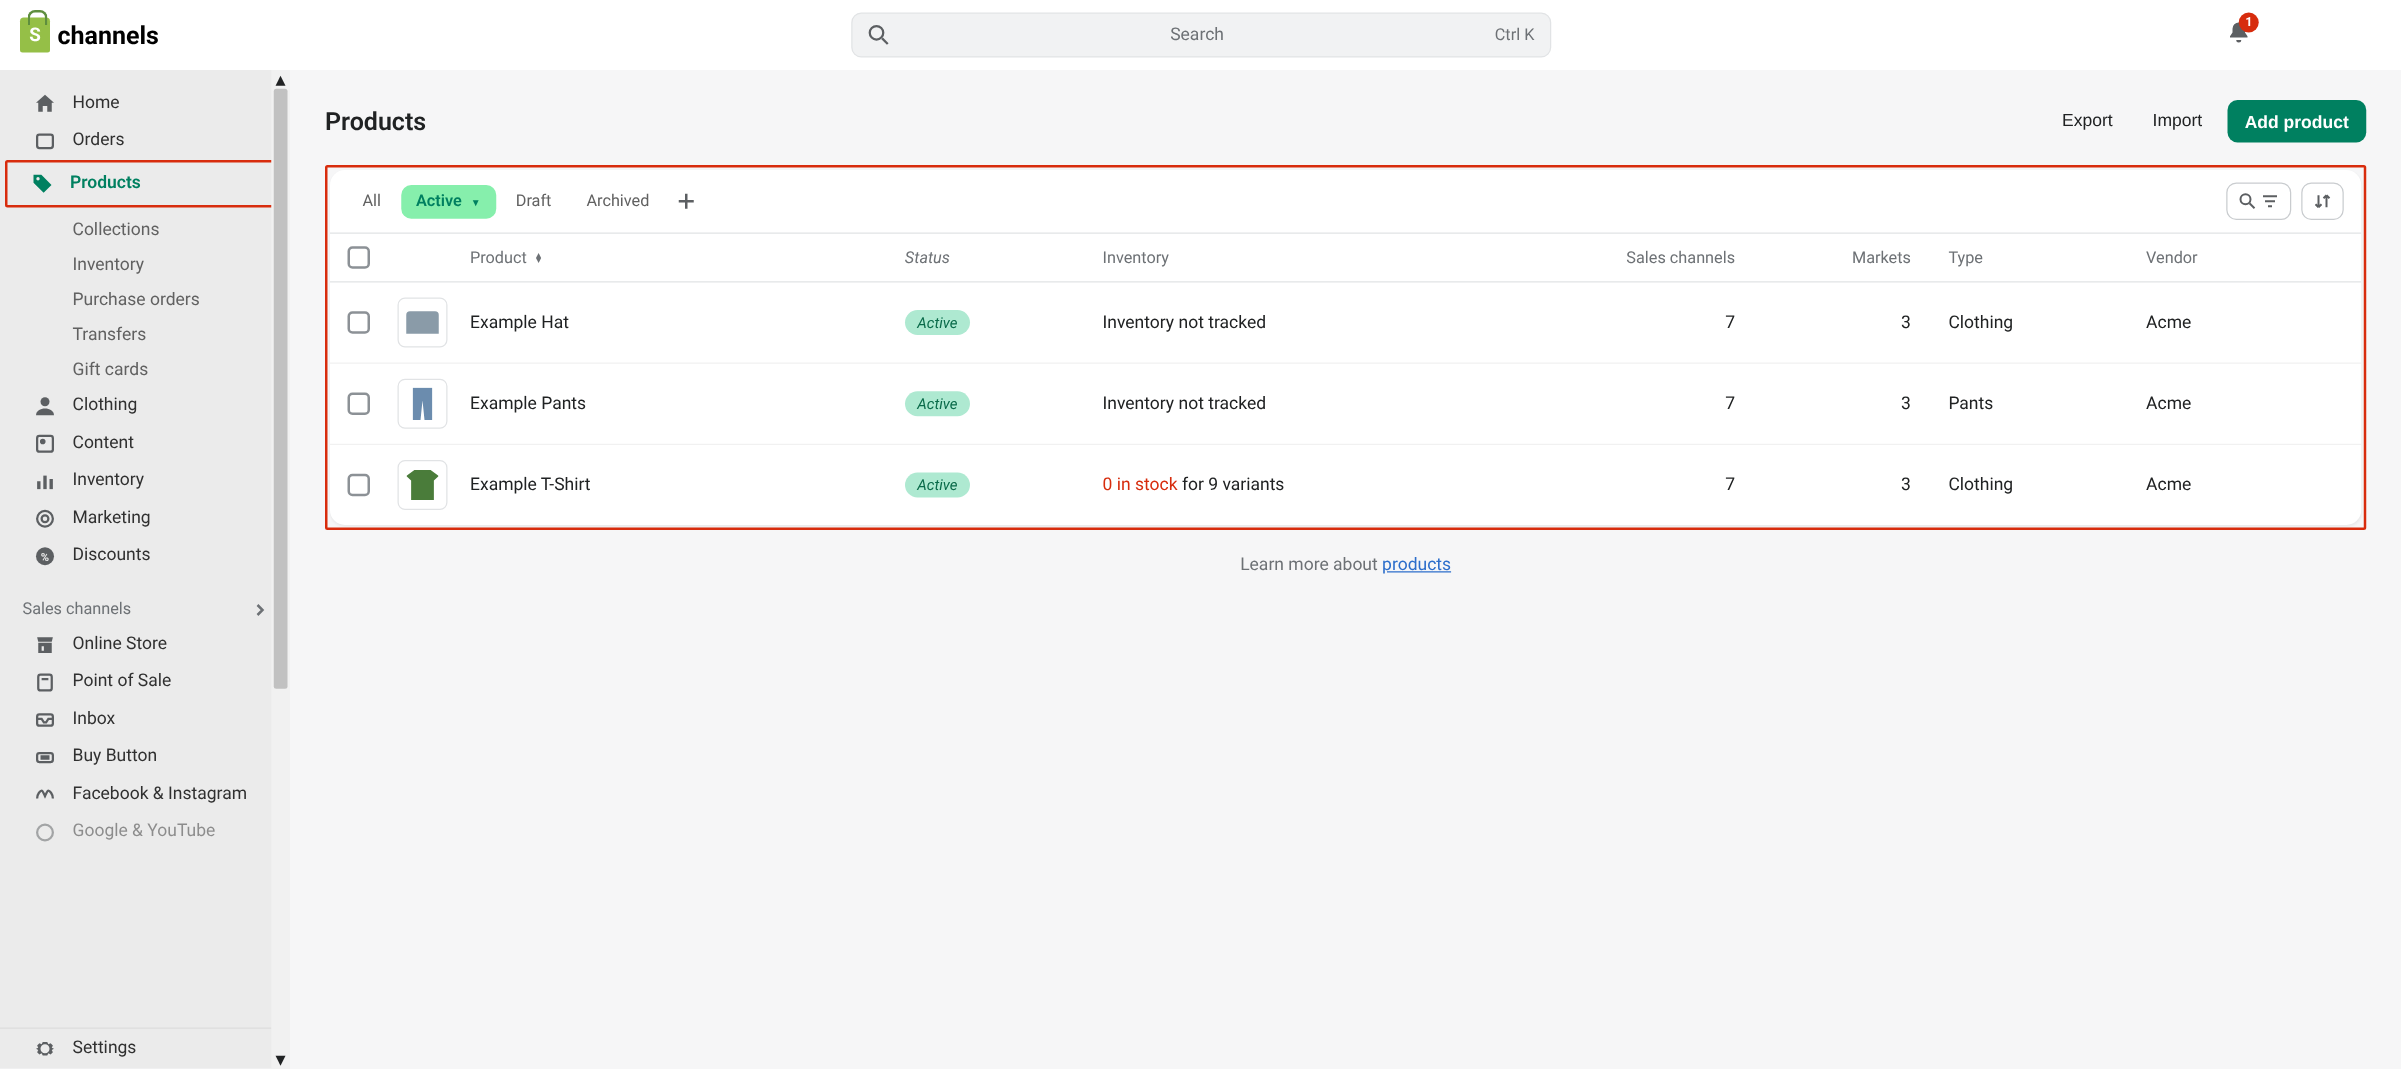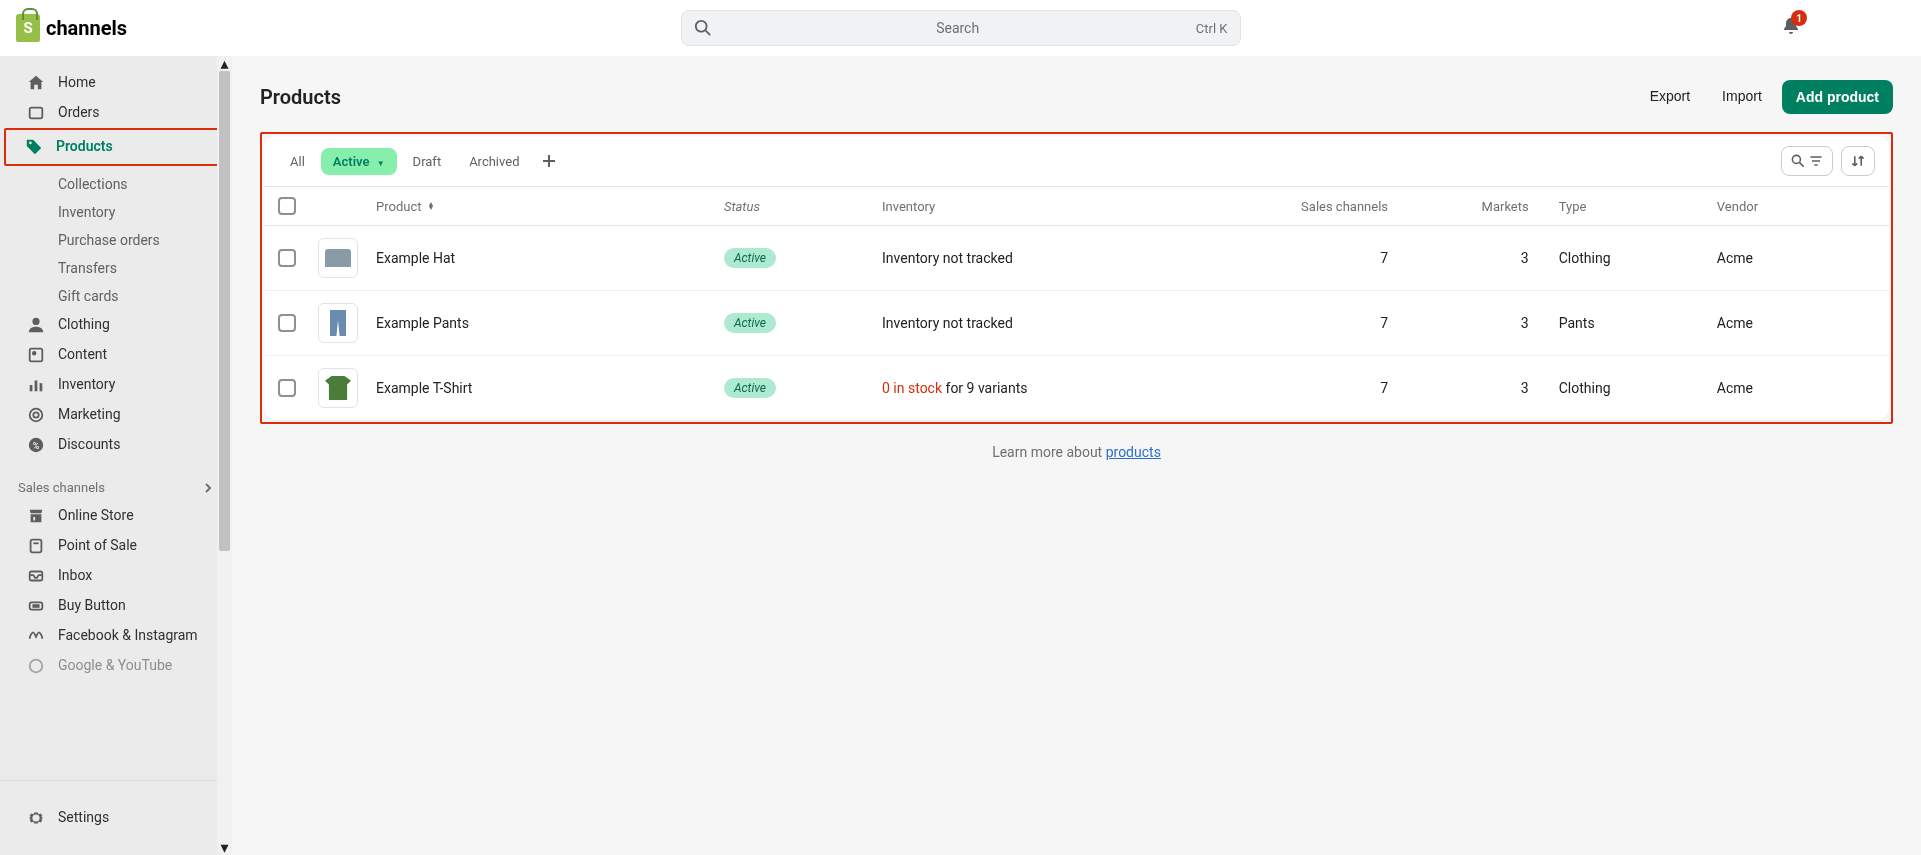--- a/index.html
+++ b/index.html
@@ -26,21 +26,21 @@
 
 .nav-item { display: flex; align-items: flex-start; padding: 6px 10px 6px 18px; font-size: 14px; color: #303030; cursor: pointer; gap: 12px; border-radius: 8px; margin: 0 8px; }
 .nav-item.active { color: #008060; font-weight: 600; }
 .nav-item .icon { width: 20px; display: flex; justify-content: center; }
 .sub-item { padding: 6px 10px 6px 50px; font-size: 14px; color: #616161; cursor: pointer; border-radius: 8px; margin: 0 8px; }
 .section-label { padding: 6px 18px; font-size: 13px; color: #6d7175; margin-top: 14px; display: flex; justify-content: space-between; align-items: center; }
 
 .highlight-box { border: 2px solid #d82c0d; border-radius: 2px; }
 .nav-highlight { margin: 0 6px 4px 4px; padding: 2px 0; }
 
-.settings-row { border-top: 1px solid #ddd; padding: 22px 0; margin-top: auto; }
+.settings-row { border-top: 1px solid #ddd; padding: 1px 0; margin-top: auto; }
 
 .main { flex: 1; padding: 24px 28px; overflow-y: auto; }
 .page-header { display: flex; align-items: center; justify-content: space-between; margin-bottom: 18px; }
 .page-title { font-size: 20px; font-weight: 600; }
 .header-actions { display: flex; align-items: flex-start; gap: 8px; }
 .btn-text { background: none; border: none; font-size: 14px; padding: 8px 12px; cursor: pointer; color: #202223; border-radius: 6px; }
 .btn-primary { background: #008060; color: #fff; border: none; font-size: 14px; padding: 9px 14px; border-radius: 8px; font-weight: 700; cursor: pointer; }
 
 .card { background: #fff; border-radius: 12px; box-shadow: 0 1px 2px rgba(0,0,0,0.05); overflow: hidden; }
 .main-highlight { border: 2px solid #d82c0d; padding: 2px; border-radius: 2px; }

